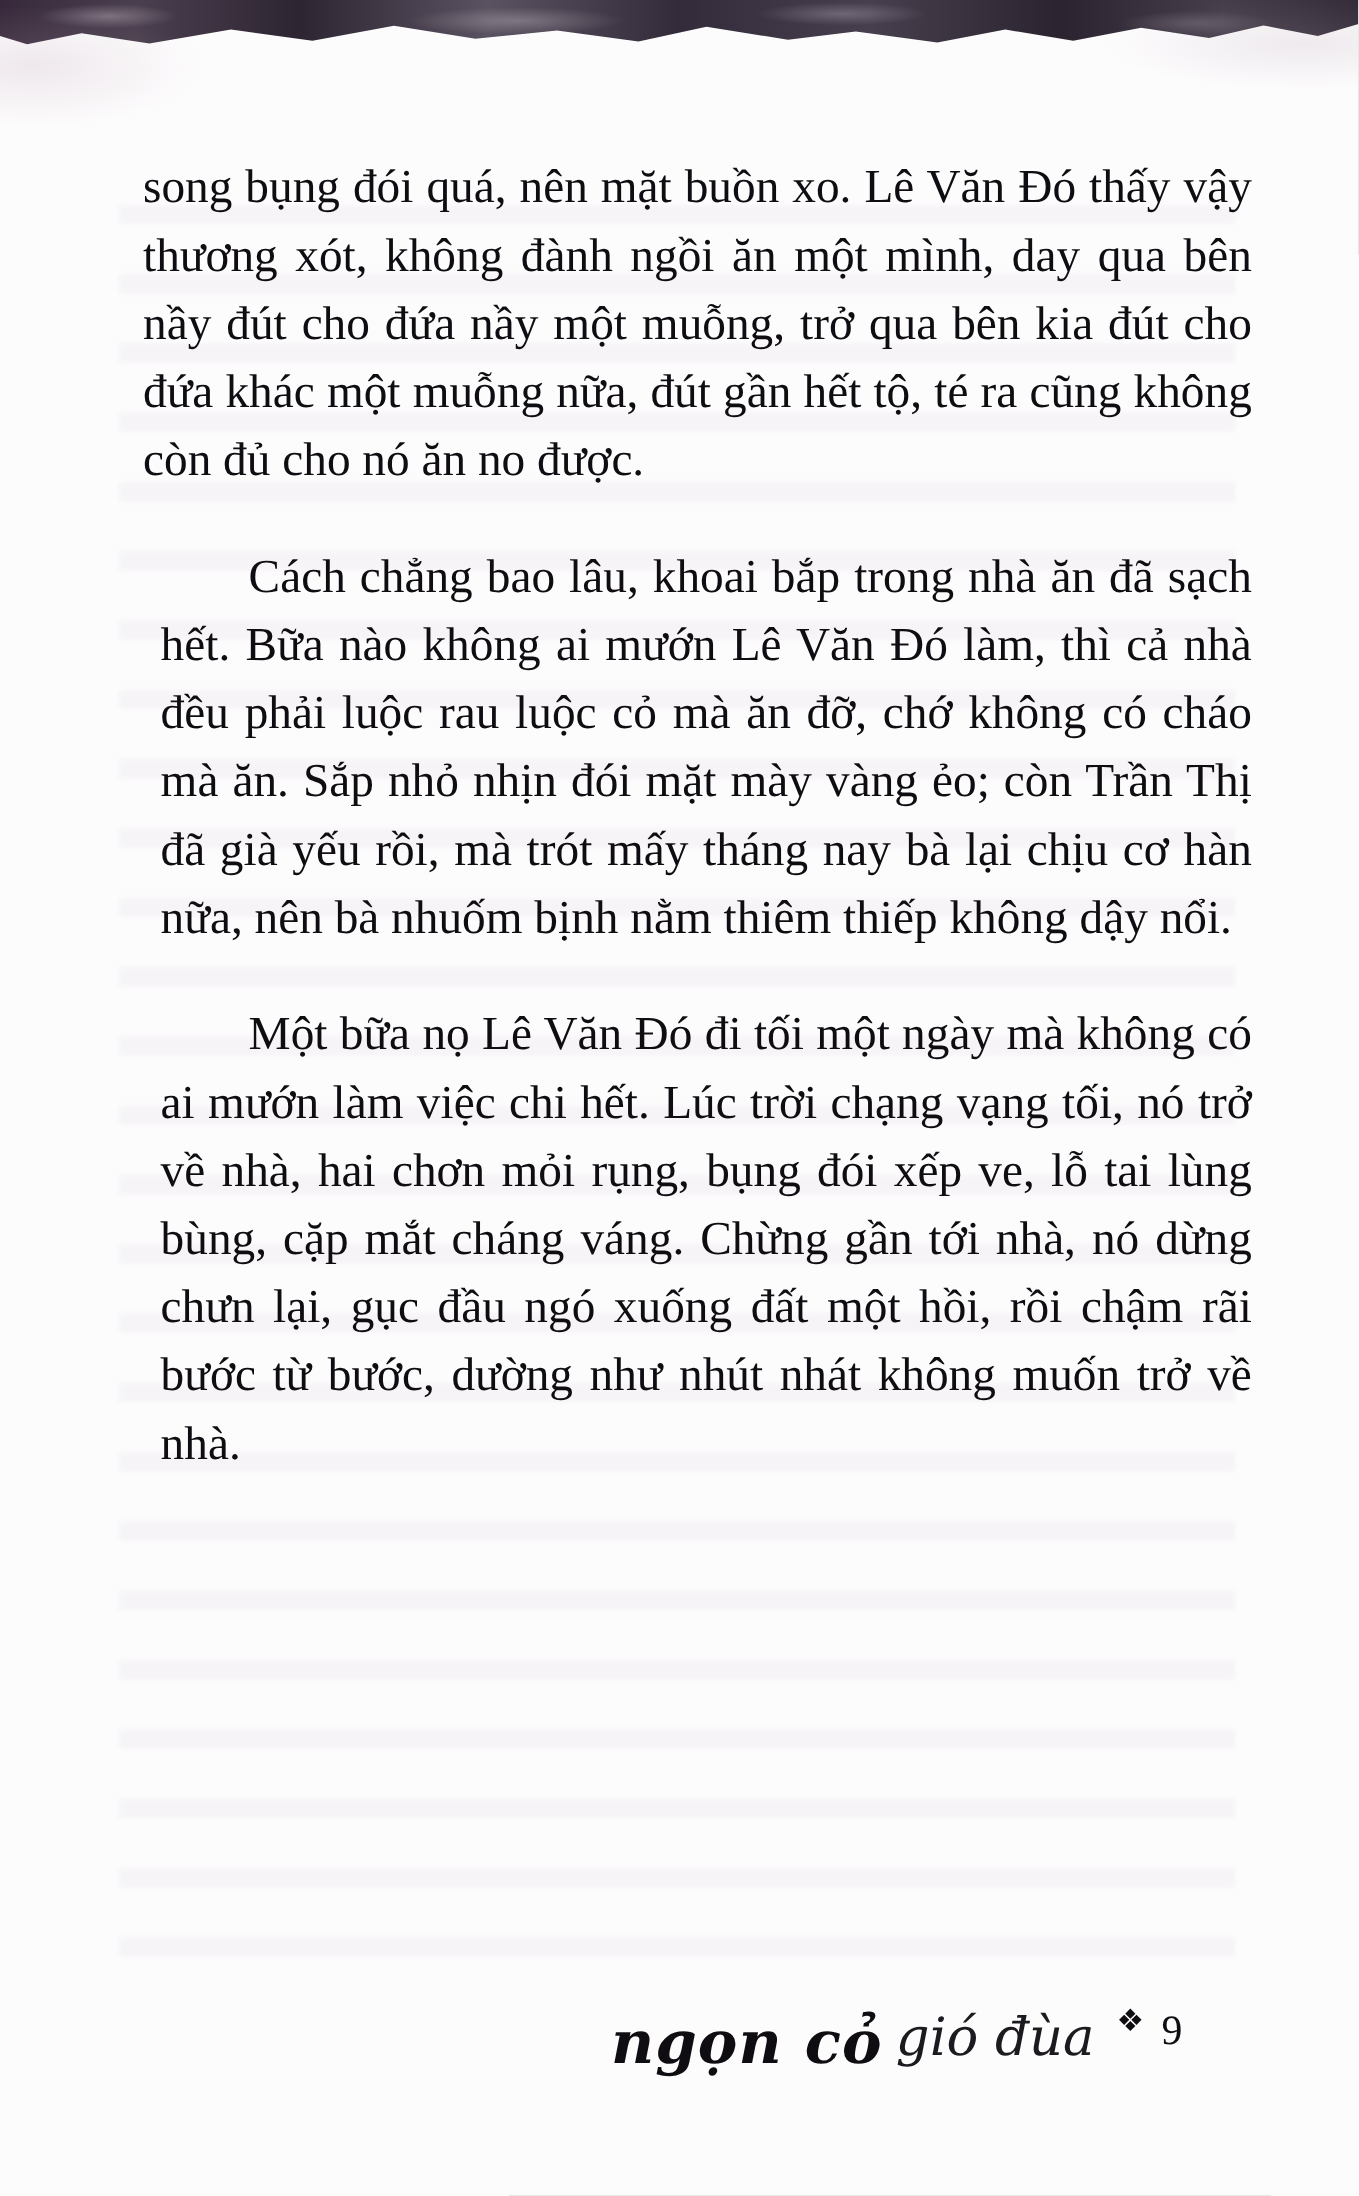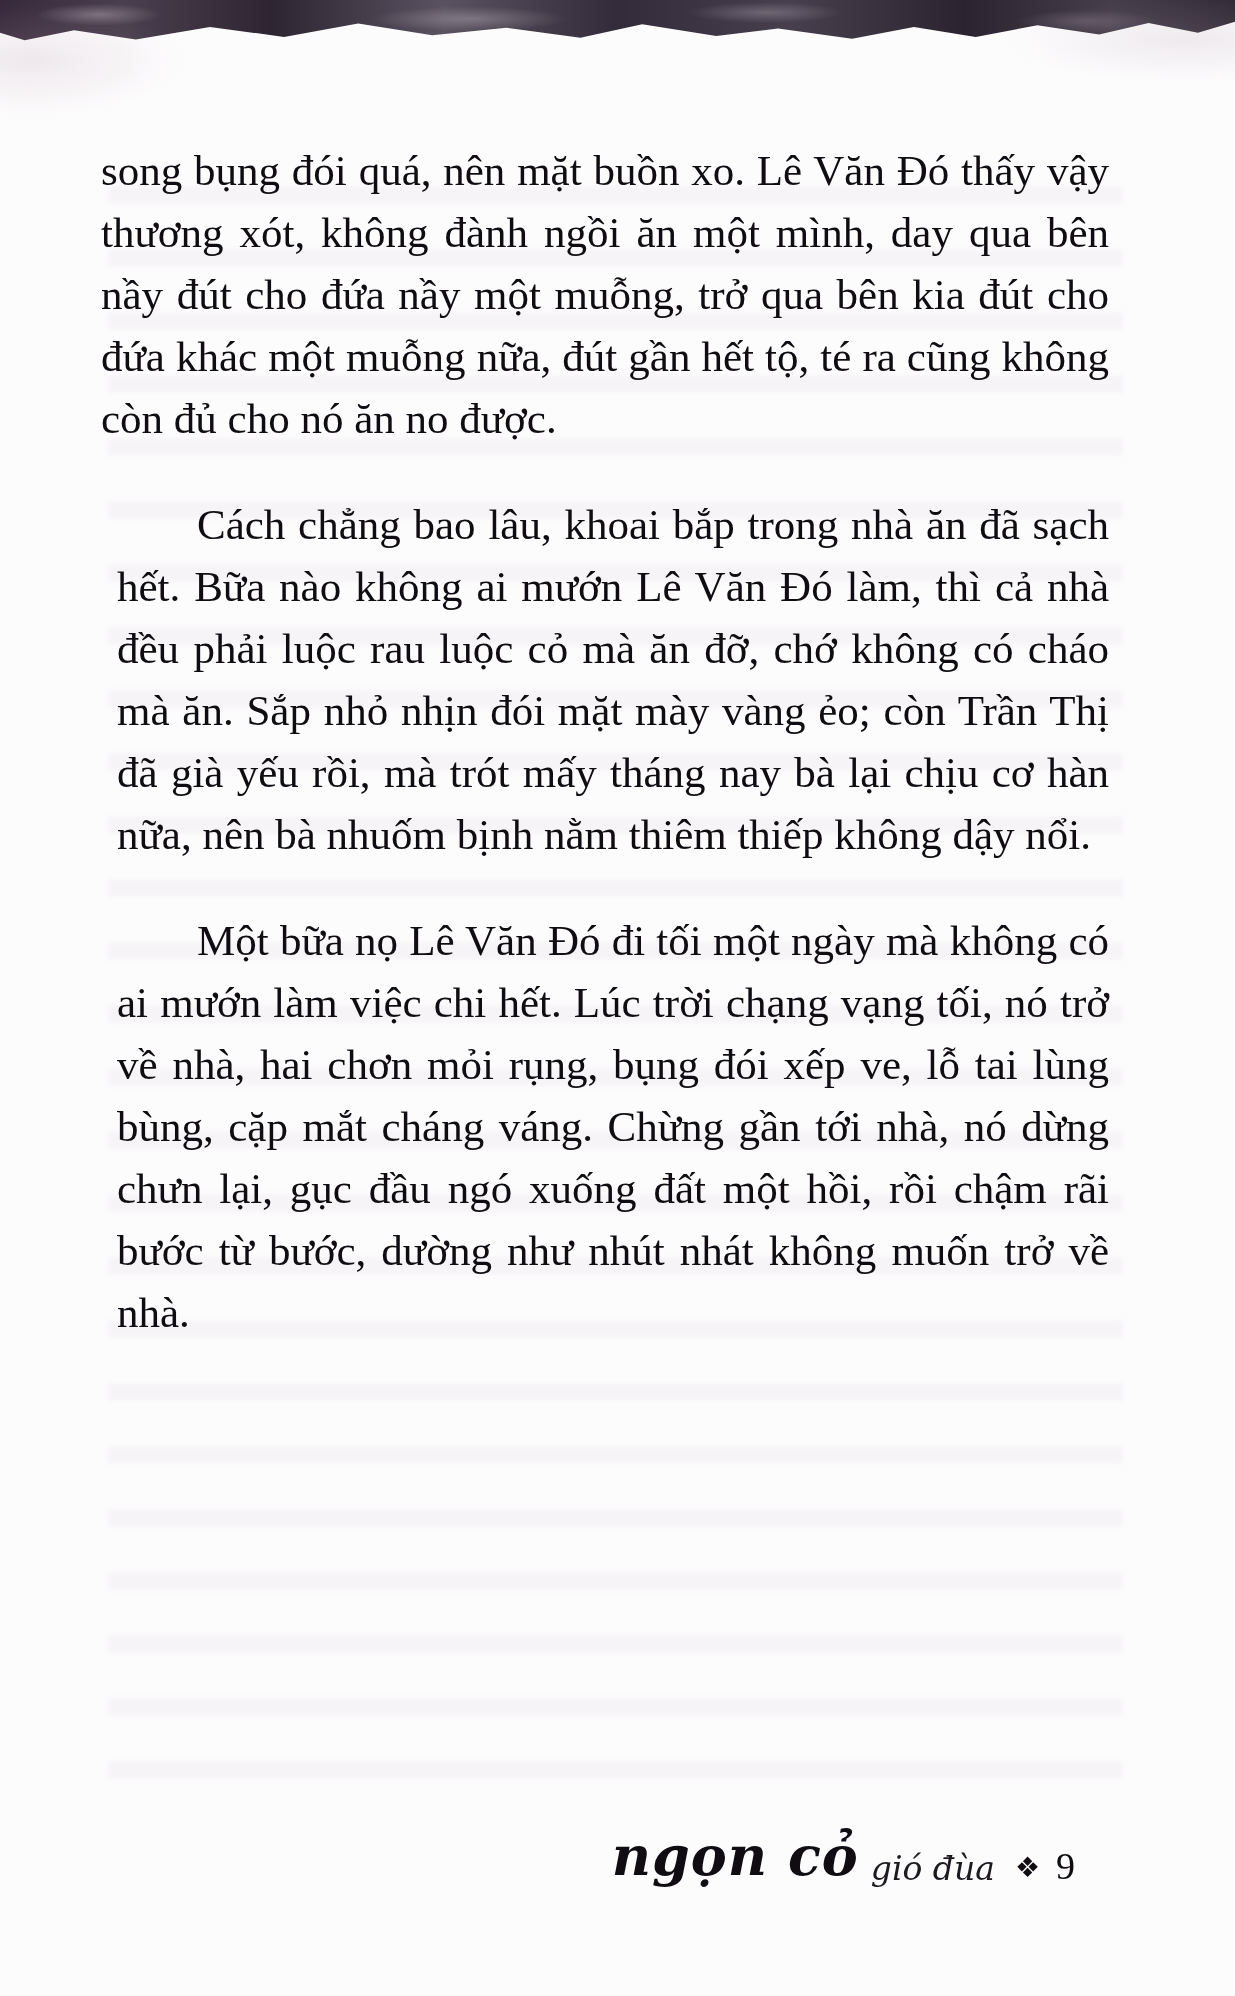--- a/index.html
+++ b/index.html
@@ -50,21 +50,21 @@
       180deg,
       transparent 0 36px,
       rgba(125,112,135,0.055) 36px 54px,
       transparent 54px 63px
     );
     filter: blur(2px);
   }
 
   .text-block {
     position: absolute;
-    left: 101px;
+    left: 130px;
     top: 140px;
     width: 1008px;
     font-size: 43px;
     line-height: 62px;
     text-align: justify;
   }
   .para { margin: 0; }
   .para + .para { margin-top: 44px; margin-left: 16px; }
   .para.indent { text-indent: 80px; }
 
@@ -95,35 +95,35 @@
     line-height: 47px;
     letter-spacing: -0.8px;
     color: #141118;
   }
 
   .page-footer {
     position: absolute;
     top: 1824px;
     right: 160px;
     display: flex;
-    align-items: flex-end;
+    align-items: flex-start;
     white-space: nowrap;
   }
   .title-script {
     font-style: italic;
     font-family: "DejaVu Serif", serif;
   }
   .title-part1 {
     font-weight: 700;
     font-size: 54px;
     letter-spacing: 1px;
   }
   .title-part2 {
     font-weight: 400;
-    font-size: 33px;
+    font-size: 48px;
     margin-left: 12px;
     color: #1c1a1f;
   }
   .ornament {
     font-family: "DejaVu Sans", sans-serif;
     font-size: 28px;
     margin-left: 20px;
     transform: translateY(-4px);
   }
   .page-number {

